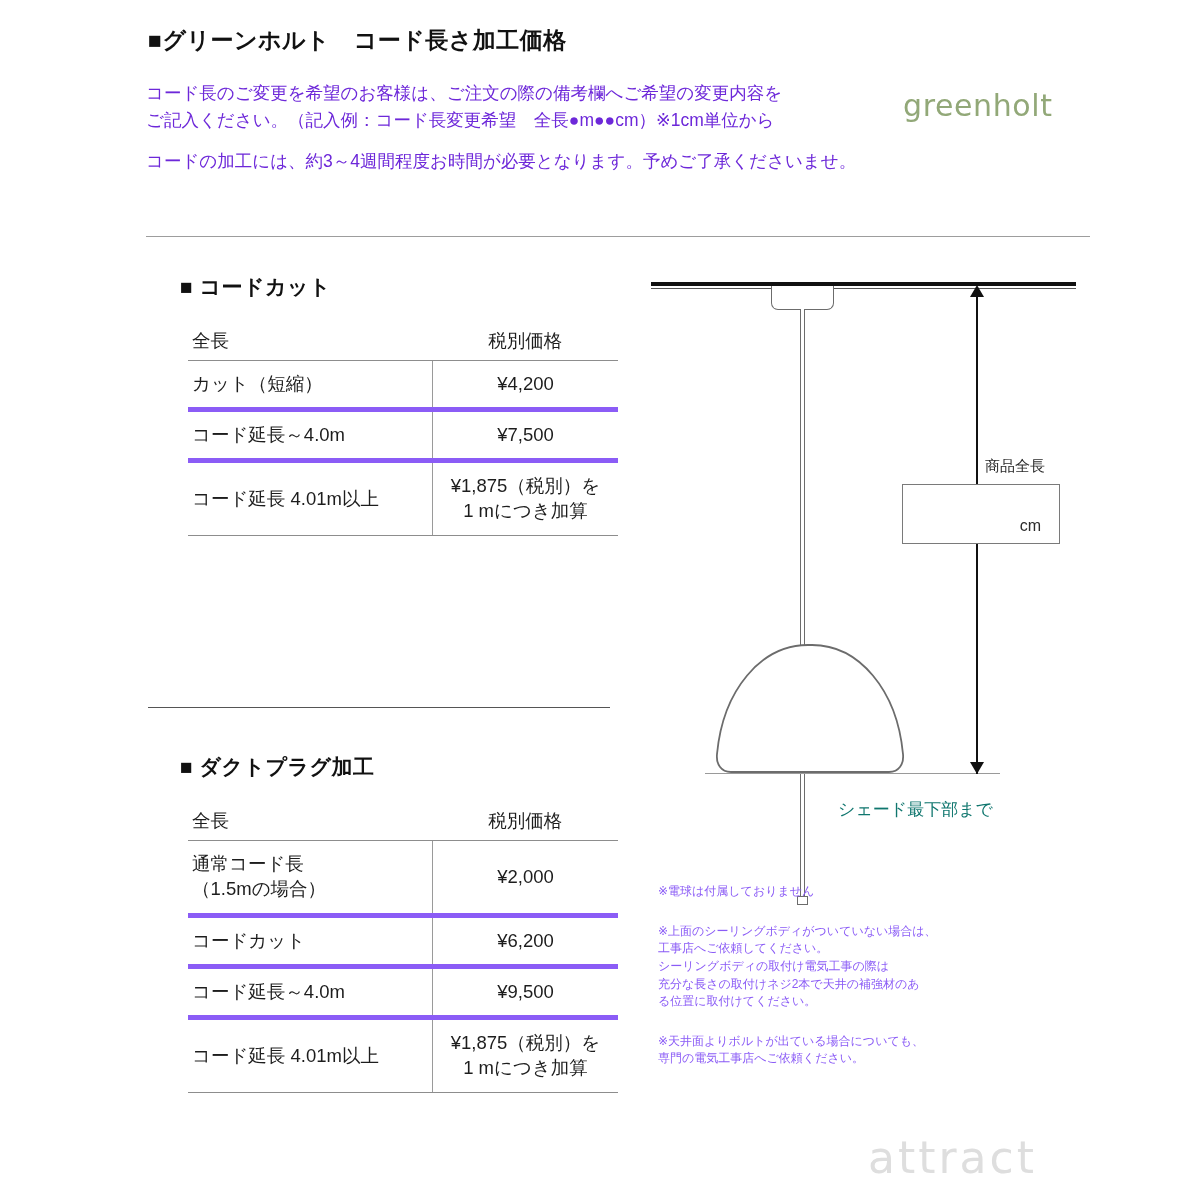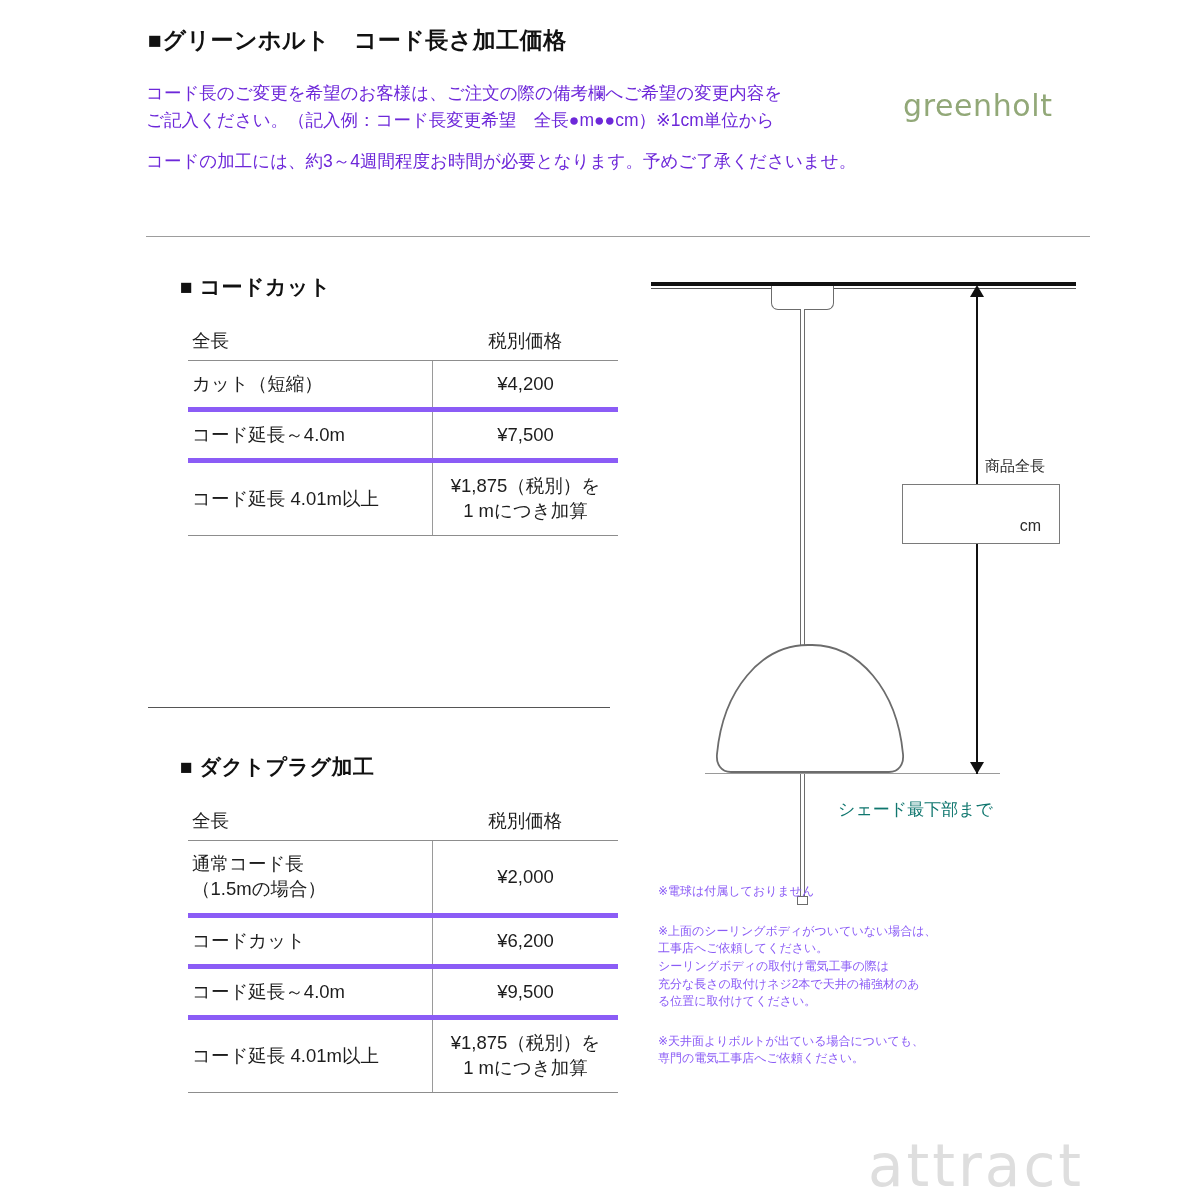--- a/index.html
+++ b/index.html
@@ -293,21 +293,21 @@
     margin: 0 0 22px 0;
     white-space: pre-wrap;
   }
   .notes p:last-child { margin-bottom: 0; }
 
   
   .watermark {
     position: absolute;
     left: 868px;
     top: 1132px;
-    font-size: 58px;
+    font-size: 44px;
     letter-spacing: 3px;
     color: #dedede;
     font-family: "DejaVu Sans", sans-serif;
   }
 </style>
 </head>
 <body>
 
 <div class="page">
 

